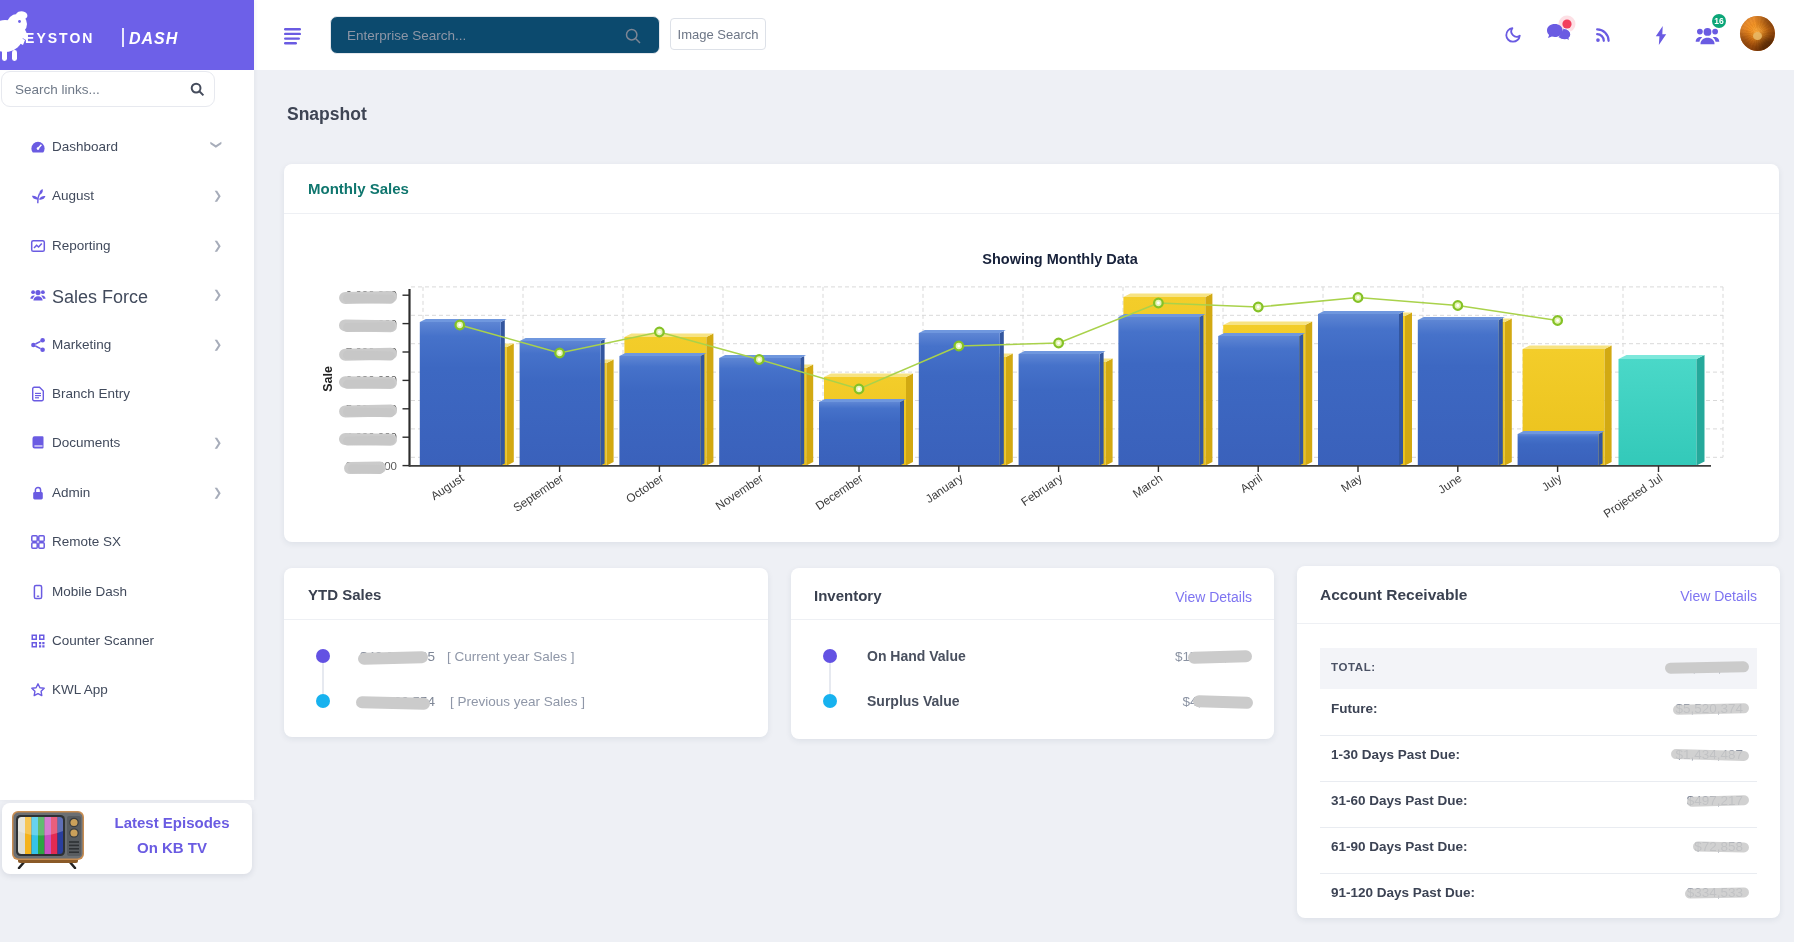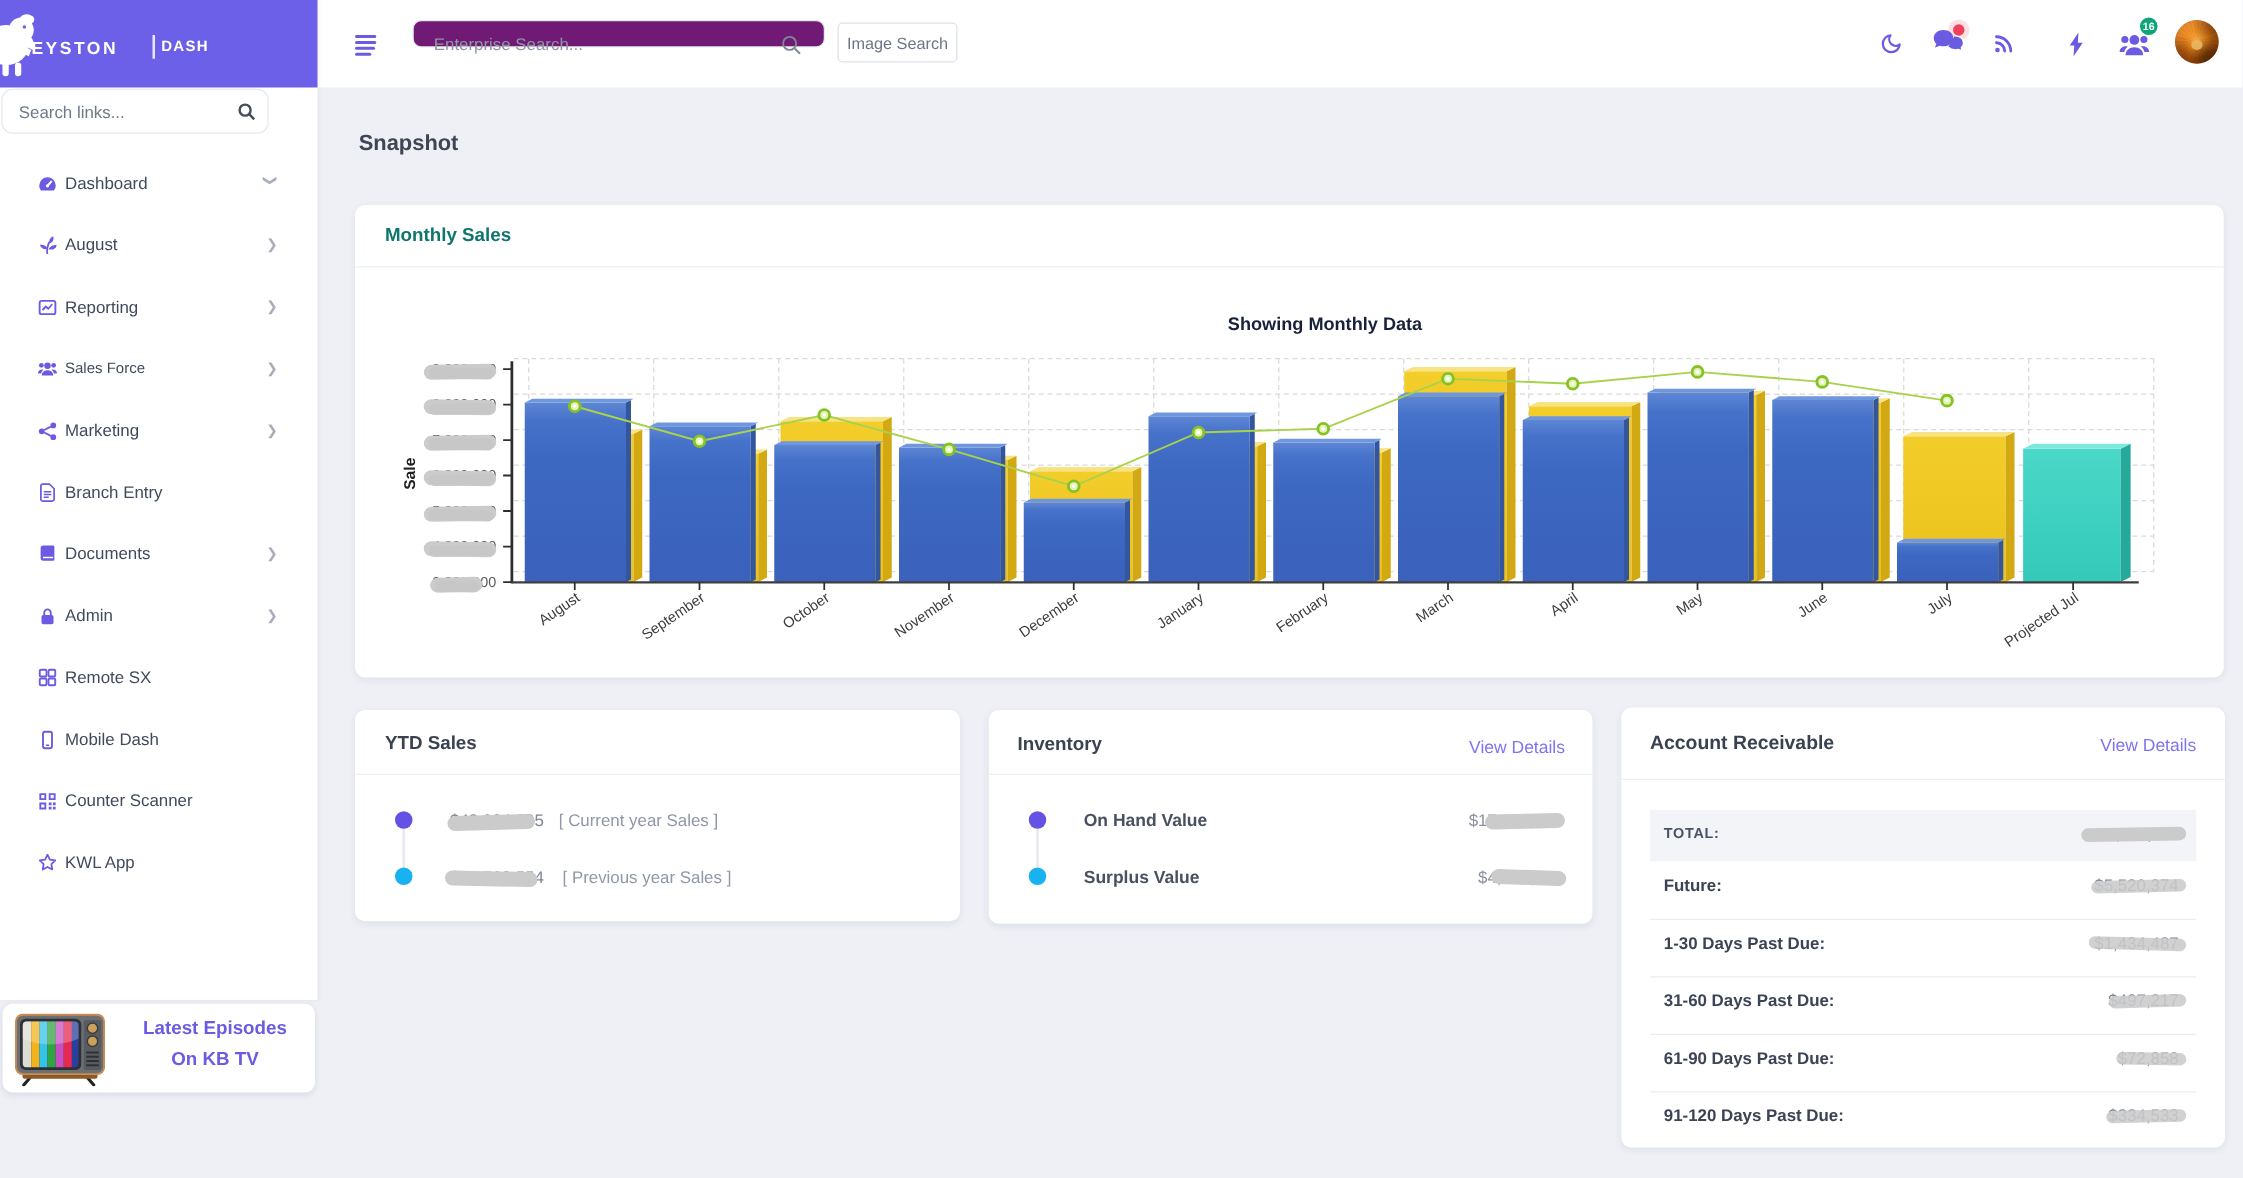--- a/index.html
+++ b/index.html
@@ -5,21 +5,21 @@
 body { width:1794px; height:942px; background:#eef0f5; font-family:"Liberation Sans",sans-serif; position:relative; overflow:hidden; }
 </style></head>
 <body>
 <div style="position:absolute;left:254px;top:0;width:1540px;height:70px;background:#fff">
 <svg width="18" height="17" viewBox="0 0 18 17" style="position:absolute;left:30px;top:28px" fill="#6a5be2">
 <rect x="0" y="0" width="17" height="2.4" rx="1.2"></rect>
       <rect x="0" y="4.7" width="17" height="2.4" rx="1.2"></rect>
 <rect x="0" y="9.4" width="16" height="2.4" rx="1.2"></rect>
       <rect x="0" y="14.1" width="13" height="2.4" rx="1.2"></rect>
     </svg>
-<div style="position:absolute;left:76px;top:16px;width:330px;height:22px;border:1px solid #e4e7ec;border-radius:7px;background:#701a75">
+<div style="position:absolute;left:76px;top:16px;width:330px;height:38px;border:1px solid #e4e7ec;border-radius:7px;background:#0c4a6e">
 <div style="position:absolute;left:16px;top:11px;font-size:13.5px;color:#8e96a6">Enterprise Search...</div>
 <svg width="16" height="16" viewBox="0 0 16 16" style="position:absolute;right:18px;top:11px" fill="none" stroke="#7e8694" stroke-width="1.5">
         <circle cx="6.7" cy="6.7" r="5.2"></circle>
         <line x1="10.8" y1="10.8" x2="15" y2="15"></line>
       </svg>
 </div>
 <div style="position:absolute;left:416px;top:18px;width:96px;height:32px;border:1px solid #dde1e8;border-radius:4px;background:#fff;text-align:center;line-height:32px;font-size:13px;color:#6d7686">Image Search</div>
 <svg width="18" height="18" viewBox="0 0 24 24" style="position:absolute;left:1250px;top:26px" fill="none" stroke="#6a5be2" stroke-width="2.4">
       <path d="M21 12.8A9 9 0 1 1 11.2 3a7 7 0 0 0 9.8 9.8z" stroke-linejoin="round"></path>
     </svg>
@@ -318,21 +318,21 @@
 <path d="M16 7c3-4 9-3 11 0 1 2 0 4-2 5l-5 1z"></path>
           <path d="M23 21c4 3 5 8 3 12l-7-4z"></path>
 <path d="M19 30l6 3-2 5-6-3z"></path>
 <rect x="2" y="42" width="5" height="12" rx="2.4"></rect>
           <rect x="12" y="43" width="5" height="11" rx="2.4"></rect>
         </g>
 <circle cx="19.5" cy="14.5" r="1.4" fill="#6d60e8"></circle>
       </svg>
 <div style="position:absolute;left:13px;top:30px;color:#fff;font-size:14px;font-weight:bold;letter-spacing:2px">KEYSTON</div>
 <div style="position:absolute;left:122px;top:28px;width:1.5px;height:19px;background:rgba(255,255,255,.85)"></div>
-<div style="position:absolute;left:129px;top:30px;color:#fff;font-size:12px;font-weight:bold;letter-spacing:1px">DASH</div>
+<div style="position:absolute;left:129px;top:30px;color:#fff;font-size:16px;font-weight:bold;font-style:italic;letter-spacing:1px">DASH</div>
 </div>
 <div style="position:absolute;left:1px;top:71px;width:214px;height:36px;border:1px solid #e7e9ef;border-radius:9px;background:#fff">
 <div style="position:absolute;left:13px;top:10px;font-size:13.5px;color:#6f7988">Search links...</div>
 <svg width="15" height="15" viewBox="0 0 16 16" style="position:absolute;right:9px;top:10px" fill="none" stroke="#454c5c" stroke-width="2.1">
         <circle cx="6.5" cy="6.5" r="4.7"></circle>
         <line x1="10.2" y1="10.2" x2="14.3" y2="14.3"></line>
       </svg>
 </div>
 <div style="position:absolute;left:30px;top:139px;width:16px;height:16px"><svg width="16" height="16" viewBox="0 0 16 16" fill="#6a5be2">
         <path d="M8 2.8a6.6 6.6 0 0 0-6.6 6.6c0 1.5.5 2.9 1.4 4h10.4a6.57 6.57 0 0 0 1.4-4A6.6 6.6 0 0 0 8 2.8z"></path>
@@ -356,21 +356,21 @@
 <div style="position:absolute;left:52px;top:237.8px;font-size:13.5px;color:#414a5c;font-weight:500">Reporting</div>
 <div style="position:absolute;left:213px;top:238.8px;font-size:11px;color:#a7adba">❯</div>
 <div style="position:absolute;left:30px;top:287.2px;width:16px;height:16px"><svg width="16" height="16" viewBox="0 0 16 16" fill="#6a5be2">
         <circle cx="8" cy="5.6" r="2.6"></circle>
         <path d="M3.4 13.4c0-2.5 2-4.2 4.6-4.2s4.6 1.7 4.6 4.2z"></path>
         <circle cx="3.1" cy="5.2" r="1.9"></circle>
         <path d="M.4 11.8C.4 9.9 1.8 8.6 3.7 8.6c.4 0 .8.1 1.1.2-1 .9-1.7 1.8-1.9 3z"></path>
         <circle cx="12.9" cy="5.2" r="1.9"></circle>
         <path d="M15.6 11.8c0-1.9-1.4-3.2-3.3-3.2-.4 0-.8.1-1.1.2 1 .9 1.7 1.8 1.9 3z"></path>
       </svg></div>
-<div style="position:absolute;left:52px;top:287.2px;font-size:12px;color:#414a5c;font-weight:500">Sales Force</div>
+<div style="position:absolute;left:52px;top:287.2px;font-size:18px;color:#414a5c;font-weight:500">Sales Force</div>
 <div style="position:absolute;left:213px;top:288.2px;font-size:11px;color:#a7adba">❯</div>
 <div style="position:absolute;left:30px;top:336.59999999999997px;width:16px;height:16px"><svg width="16" height="16" viewBox="0 0 16 16" fill="#6a5be2">
         <circle cx="12.6" cy="3.3" r="2.3"></circle>
         <circle cx="3.4" cy="8" r="2.3"></circle>
         <circle cx="12.6" cy="12.7" r="2.3"></circle>
         <line x1="5.4" y1="7" x2="10.6" y2="4.3" stroke="#6a5be2" stroke-width="1.5"></line>
         <line x1="5.4" y1="9" x2="10.6" y2="11.7" stroke="#6a5be2" stroke-width="1.5"></line>
       </svg></div>
 <div style="position:absolute;left:52px;top:336.59999999999997px;font-size:13.5px;color:#414a5c;font-weight:500">Marketing</div>
 <div style="position:absolute;left:213px;top:337.59999999999997px;font-size:11px;color:#a7adba">❯</div>

